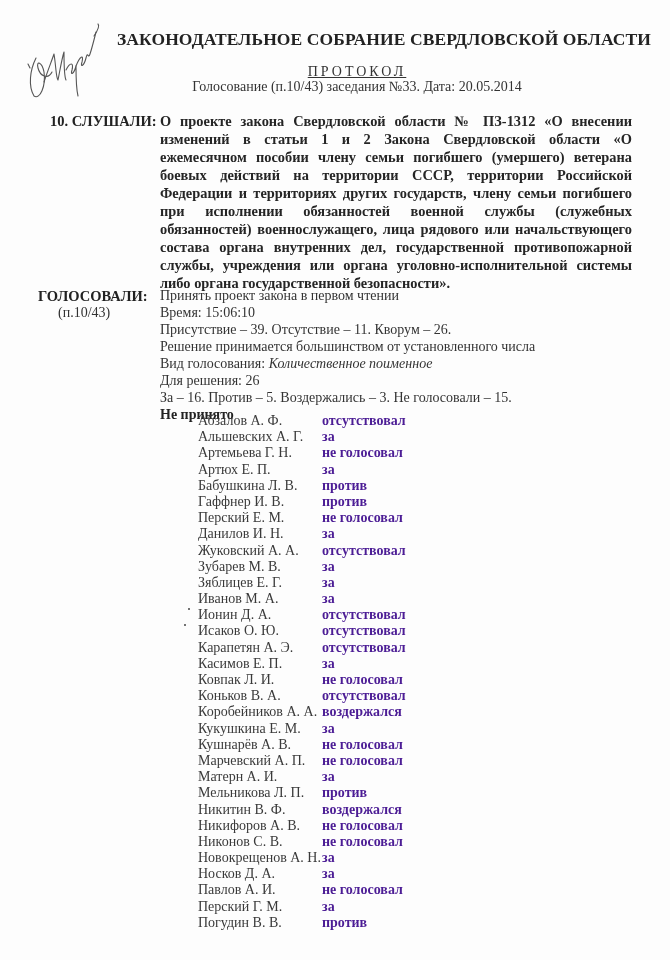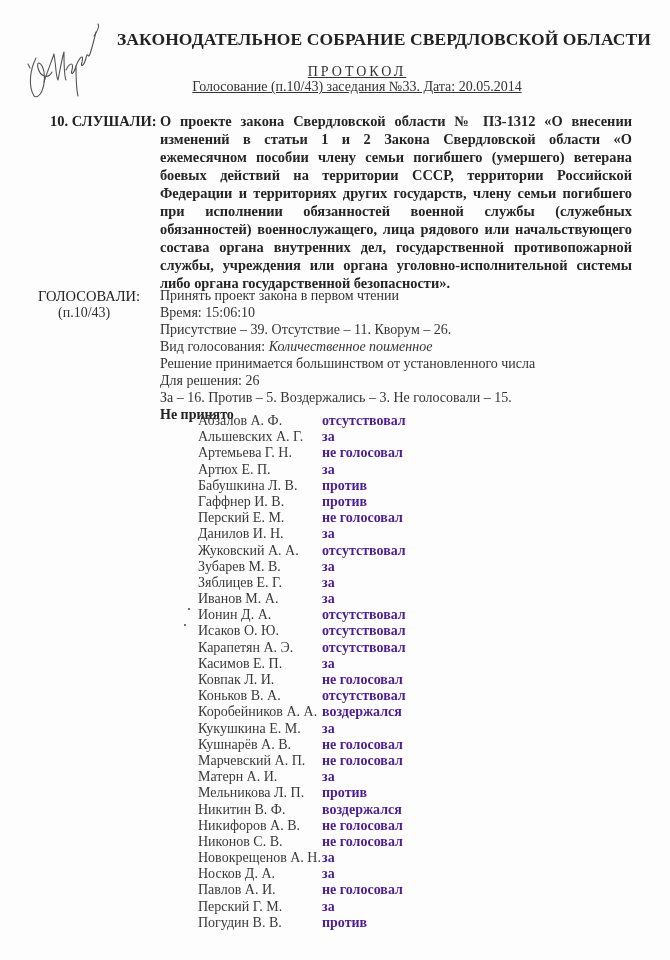--- a/index.html
+++ b/index.html
@@ -51,21 +51,20 @@
     padding-left: 44px;
     box-sizing: border-box;
   }
   .protocol-sub {
     position: absolute;
     left: 0;
     width: 670px;
     top: 79px;
     text-align: center;
     font-size: 14px;
-    text-decoration: underline;
     color: #333;
     padding-left: 44px;
     box-sizing: border-box;
   }
   .heard-label {
     position: absolute;
     left: 50px;
     top: 113px;
     font-size: 14.5px;
     font-weight: bold;
@@ -81,21 +80,21 @@
     font-weight: bold;
     line-height: 18px;
     text-align: justify;
     color: #252525;
   }
   .voted-label {
     position: absolute;
     left: 38px;
     top: 288px;
     font-size: 14.5px;
-    font-weight: normal;
+    font-weight: bold;
     color: #222;
     white-space: nowrap;
   }
   .voted-sub {
     position: absolute;
     left: 38px;
     top: 305px;
     font-size: 14px;
     color: #333;
     white-space: nowrap;
@@ -170,22 +169,22 @@
   <div class="heard-label">10. СЛУШАЛИ:</div>
   <div class="heard-text">О проекте закона Свердловской области № ПЗ-1312 «О внесении изменений в статьи 1 и 2 Закона Свердловской области «О ежемесячном пособии члену семьи погибшего (умершего) ветерана боевых действий на территории СССР, территории Российской Федерации и территориях других государств, члену семьи погибшего при исполнении обязанностей военной службы (служебных обязанностей) военнослужащего, лица рядового или начальствующего состава органа внутренних дел, государственной противопожарной службы, учреждения или органа уголовно-исполнительной системы либо органа государственной безопасности».</div>
 
   <div class="voted-label">ГОЛОСОВАЛИ:</div>
   <div class="voted-sub">(п.10/43)</div>
 
   <div class="vote-info">
     <div>Принять проект закона в первом чтении</div>
     <div>Время: 15:06:10</div>
     <div>Присутствие – 39. Отсутствие – 11. Кворум – 26.</div>
+    <div>Решение принимается большинством от установленного числа</div>
     <div><span>Вид голосования: </span><span class="italic">Количественное поименное</span></div>
-    <div>Решение принимается большинством от установленного числа</div>
     <div>Для решения: 26</div>
     <div>За – 16. Против – 5. Воздержались – 3. Не голосовали – 15.</div>
     <div class="result">Не принято</div>
   </div>
 
   <div class="roll">
     <div class="roll-row">
         <span class="roll-name">Абзалов А. Ф.</span>
         <span class="roll-vote">отсутствовал</span>
       </div>

